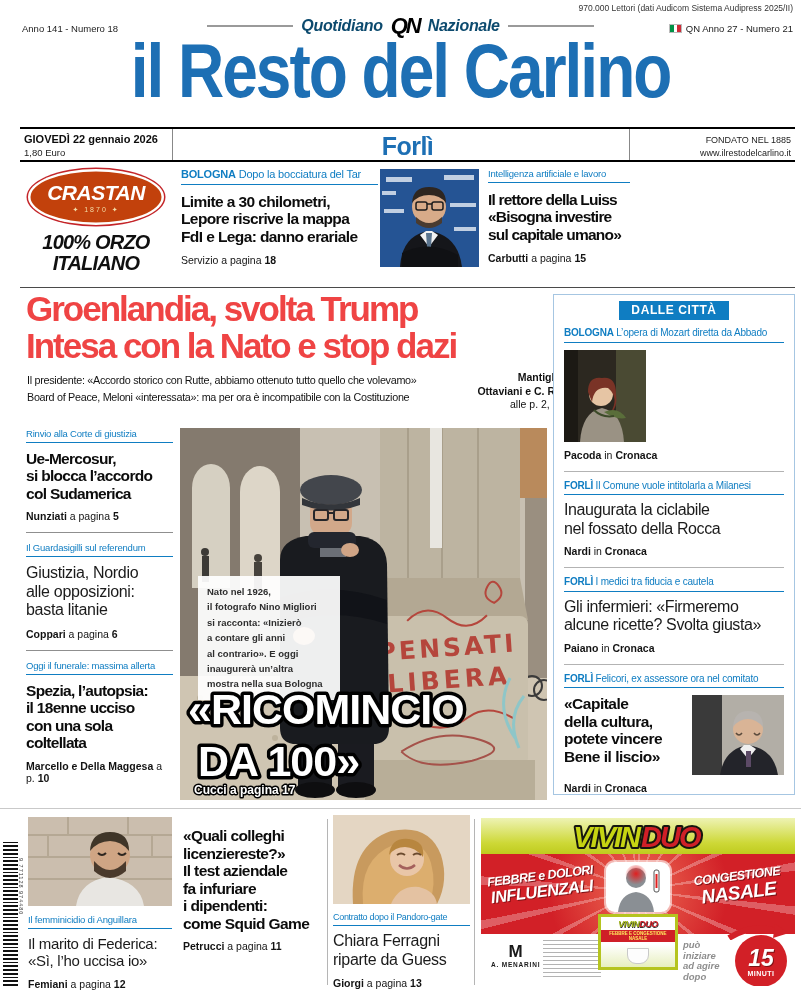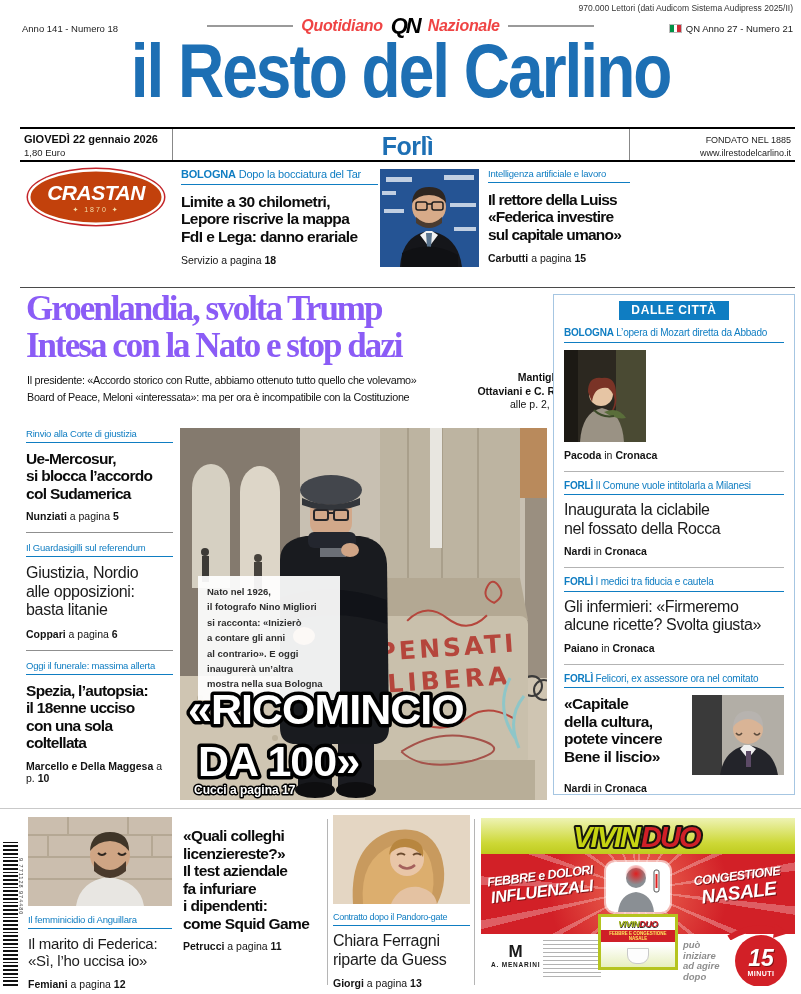--- a/index.html
+++ b/index.html
@@ -4,21 +4,21 @@
 <style>
   * { margin:0; padding:0; box-sizing:border-box; }
   html,body { background:#fff; }
   body { width:801px; height:994px; font-family:"Liberation Sans",sans-serif; color:#111; }
   .page { position:relative; width:801px; height:994px; background:#fff; overflow:hidden; }
 
   
   .readers { position:absolute; top:3px; right:8px; font-size:8.5px; color:#333;text-align:right; }
   .brandline { position:absolute; top:13px; left:0; right:0; display:flex; justify-content:center; align-items:center; gap:8px; }
   .brandline .rule { width:86px; height:2px; background:#9a9a9a; }
-  .brand-q, .brand-n { font-size:16px; font-style:italic; font-weight:900; color:#ef4444; letter-spacing:-0.3px; }
+  .brand-q, .brand-n { font-size:16px; font-style:italic; font-weight:900; color:#0c4a6e; letter-spacing:-0.3px; }
   .qn-logo { font-size:22px; font-weight:900; letter-spacing:-2px; color:#000; font-style:italic; }
   .issue-left { position:absolute; top:23px; left:22px; font-size:9.5px; color:#222; }
   .issue-right { position:absolute; top:23px; right:8px; font-size:9.5px; color:#222; display:flex; align-items:center; gap:4px; }
   .flag { width:13px; height:9px; background:linear-gradient(90deg,#009246 0 33%,#fff 33% 66%,#ce2b37 66% 100%); border:0.5px solid #bbb; }
 
   
   .masthead { position:absolute; top:30px; left:0; right:0; text-align:center;
     font-size:64px; font-weight:700; letter-spacing:-2px; color:#1d6fb4;
     transform:scaleY(1.18); transform-origin:50% 20%; white-space:nowrap; }
 
@@ -67,22 +67,22 @@
 
   .ad-ristora { position:absolute; left:637px; top:172px; width:158px; height:95px; border:1px solid #8a8a8a;
     display:flex; flex-direction:column; align-items:center; justify-content:center; background:#fff; }
   .ristora-brand { color:#cd2127; font-style:italic; font-weight:900; font-size:37px; letter-spacing:-1px; line-height:1; }
   .ristora-claim { color:#0c0c0c; font-style:italic; font-weight:900; font-size:18px; letter-spacing:-0.5px; margin-top:3px; }
 
   .rule-dark { position:absolute; left:20px; width:775px; height:1px; background:#4a4a4a; }
   .rule-gray { position:absolute; left:0; width:801px; height:1px; background:#c9c9c9; }
 
   
-  .lead-h { position:absolute; left:26px; top:290px; font-weight:800; color:#8b5cf6;
-    font-size:35px; letter-spacing:-2px; line-height:1.07; white-space:nowrap;font-family:Liberation Serif, serif; }
+  .lead-h { position:absolute; left:26px; top:290px; font-weight:800; color:#ef4444;
+    font-size:35px; letter-spacing:-2px; line-height:1.07; white-space:nowrap; }
   .lead-deck { position:absolute; left:27px; top:372px; font-size:10.8px; letter-spacing:-0.3px;
     color:#141414; line-height:1.55; }
   .lead-deck div { white-space:nowrap; }
   .lead-by { position:absolute; left:458px; top:371px; width:118px; text-align:right;
     font-size:10.5px; line-height:1.3; color:#111; }
   .lead-by b { font-weight:800; }
 
   
   .leftcol { position:absolute; left:26px; top:428px; width:147px; }
   .leftcol .item { padding:9px 0 10px; border-bottom:1px solid #8f8f8f; }
@@ -196,20 +196,22 @@
       <div>FONDATO NEL 1885</div>
       <div>www.ilrestodelcarlino.it</div>
     </div>
   </div>
 
   <div class="ad-crastan">
     <div class="crastan-oval">
       <div class="crastan-brand">CRASTAN</div>
       <div class="crastan-year">✦ 1870 ✦</div>
     </div>
+    <div class="crastan-claim">100% ORZO
+ITALIANO</div>
   </div>
 
   <div class="art-bologna">
     <span class="kick k11"><b>BOLOGNA</b><span> Dopo la bocciatura del Tar</span></span>
     <div class="hb">Limite a 30 chilometri,
 Lepore riscrive la mappa
 FdI e Lega: danno erariale</div>
     <div class="by"><span>Servizio a pagina </span><b>18</b></div>
   </div>
 
@@ -232,21 +234,21 @@
     <path d="M32 34 Q33 18 49 18 Q66 18 66 34 Q60 26 49 26 Q38 26 32 34 Z" fill="#2e2620"></path>
     <path d="M36 48 Q49 60 62 48 L62 54 Q49 64 36 54 Z" fill="#4a3b30"></path>
     <rect x="36" y="33" width="11" height="8" rx="2" fill="none" stroke="#1c1c1c" stroke-width="1.5"></rect>
     <rect x="52" y="33" width="11" height="8" rx="2" fill="none" stroke="#1c1c1c" stroke-width="1.5"></rect>
     <line x1="47" y1="35" x2="52" y2="35" stroke="#1c1c1c" stroke-width="1.5"></line>
   </svg>
 
   <div class="art-luiss">
     <span class="kick k95"><span>Intelligenza artificiale e lavoro</span></span>
     <div class="hb">Il rettore della Luiss
-«Federica investire
+«Bisogna investire
 sul capitale umano»</div>
     <div class="by"><b>Carbutti</b><span> a pagina </span><b>15</b></div>
   </div>
 
 
   <div class="rule-dark" style="top:287px"></div>
 
   <div class="lead-h">
     <div>Groenlandia, svolta Trump</div>
     <div>Intesa con la Nato e stop dazi</div>

